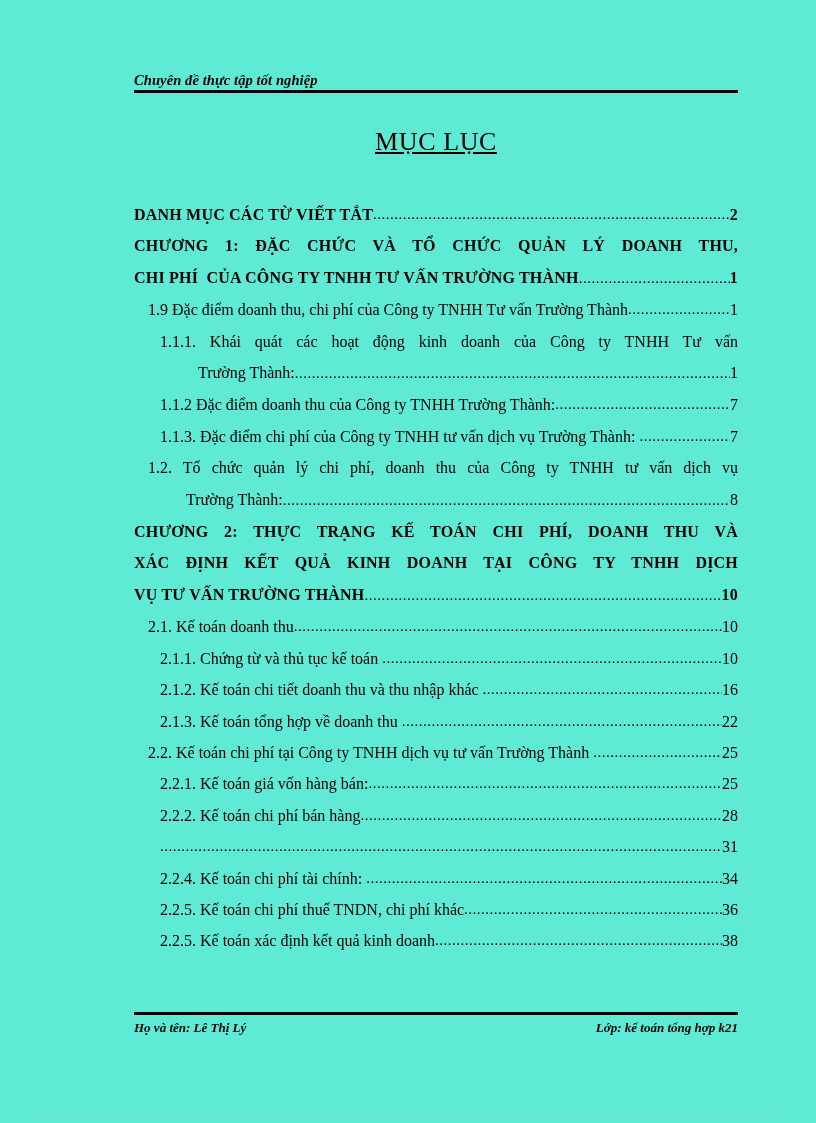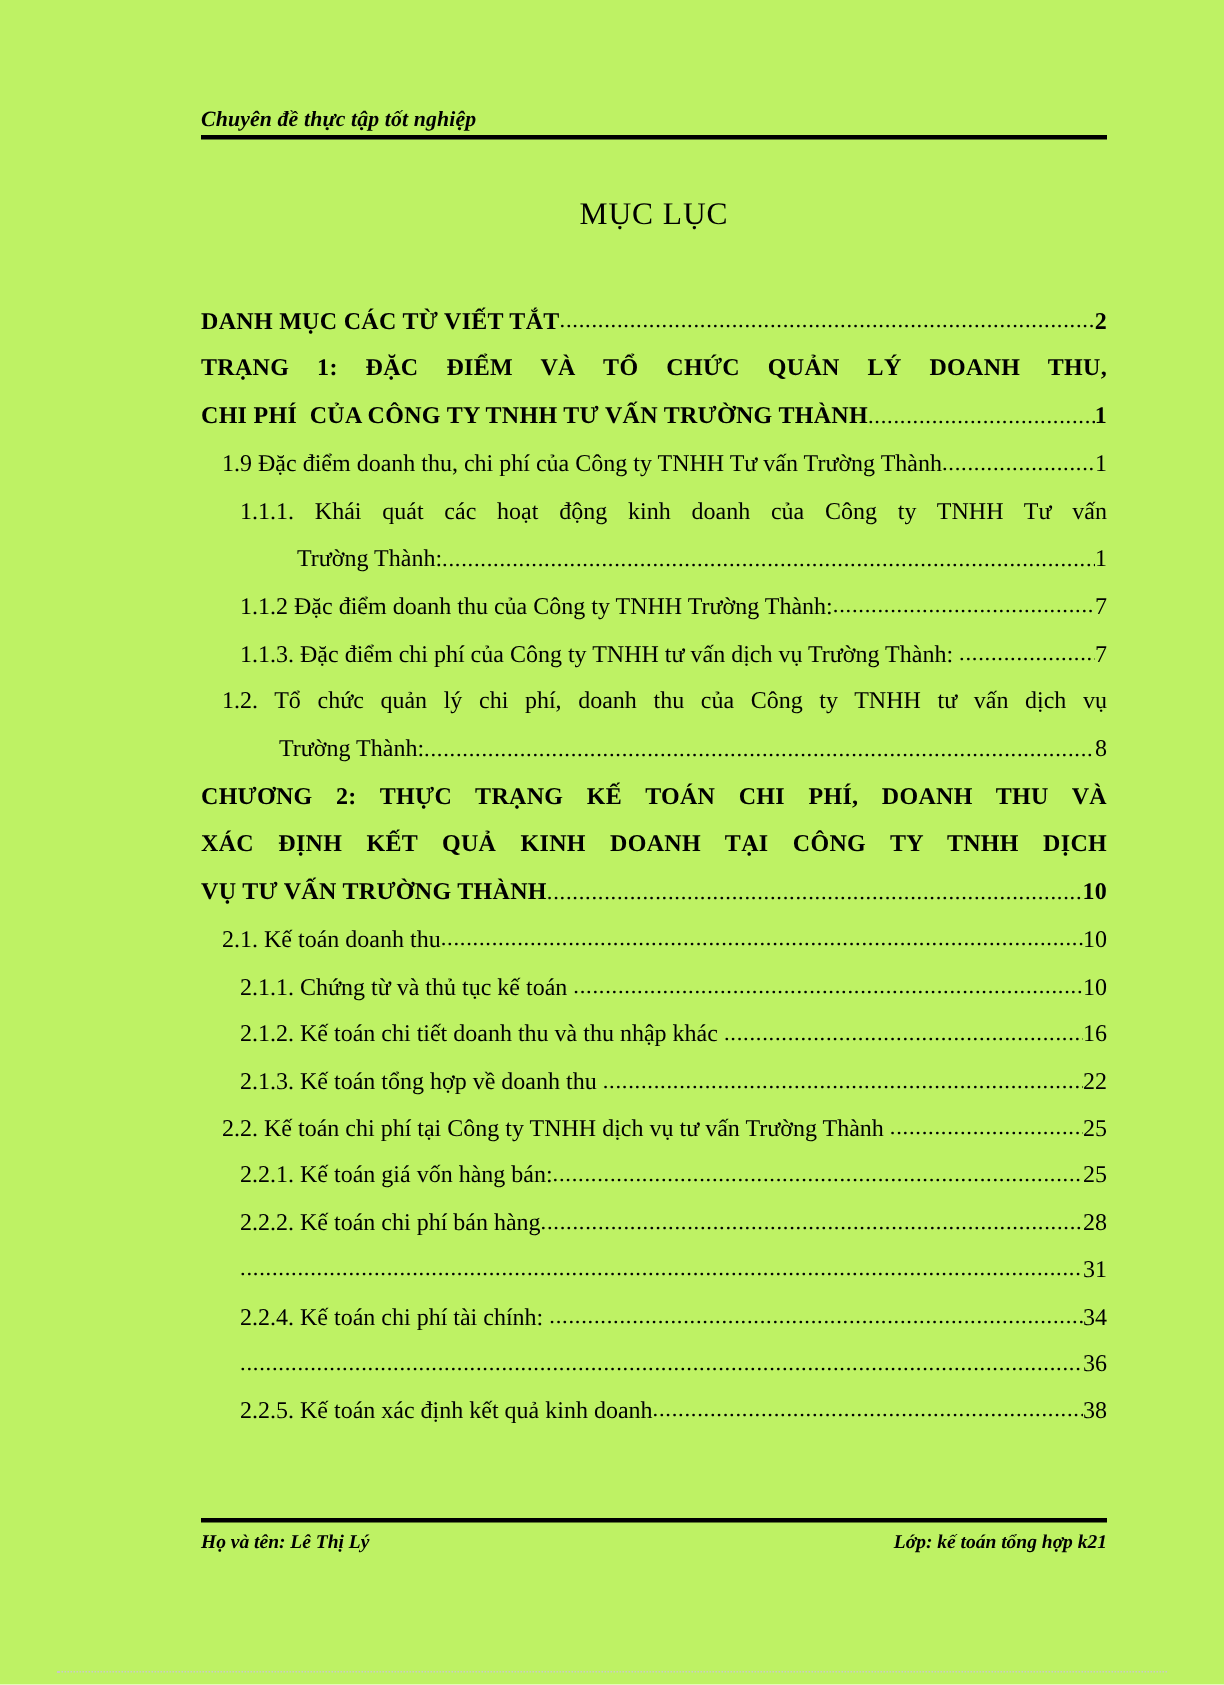--- a/index.html
+++ b/index.html
@@ -10,21 +10,21 @@
   }
   body {
     font-family: "Liberation Serif", "DejaVu Serif", serif;
     color: #000000;
   }
   .page {
     position: relative;
     width: 816px;
     height: 1123px;
     margin: 0 auto;
-    background: #bef264;
+    background: #5eead4;
     overflow: hidden;
     box-sizing: border-box;
   }
 
   
   .header {
     position: absolute;
     left: 134px;
     top: 72px;
     width: 604px;
@@ -45,24 +45,25 @@
     width: 604px;
   }
 
   
   .doc-title {
     position: absolute;
     left: 134px;
     top: 128px;
     width: 604px;
     text-align: center;
-    font-size: 21px;
+    font-size: 26px;
     line-height: 28px;
     letter-spacing: 0.6px;
     font-weight: normal;
+    text-decoration: underline;
   }
 
   
   .toc {
     position: absolute;
     left: 134px;
     top: 199px;
     width: 604px;
   }
 
@@ -182,21 +183,21 @@
 
     <div class="toc-entry lvl1 bold">
       <div class="line">
         <span class="label">DANH MỤC CÁC TỪ VIẾT TẮT</span>
         <span class="leader"></span>
         <span class="page-no">2</span>
       </div>
     </div>
 
     <div class="toc-entry lvl1 bold">
-      <div class="just">TRẠNG   1: ĐẶC ĐIỂM VÀ  TỔ  CHỨC  QUẢN  LÝ  DOANH  THU,</div>
+      <div class="just">CHƯƠNG   1: ĐẶC CHỨC VÀ  TỔ  CHỨC  QUẢN  LÝ  DOANH  THU,</div>
       <div class="wrapline">
         <span class="label">CHI PHÍ  CỦA CÔNG TY TNHH TƯ VẤN TRƯỜNG THÀNH</span>
         <span class="leader"></span>
         <span class="page-no">1</span>
       </div>
     </div>
 
     <div class="toc-entry lvl2 plain">
       <div class="line">
         <span class="label">1.9 Đặc điểm doanh thu, chi phí của Công ty TNHH Tư vấn Trường Thành</span>
@@ -315,20 +316,21 @@
     <div class="toc-entry lvl3 plain">
       <div class="line">
         <span class="label">2.2.4. Kế toán chi phí tài chính: </span>
         <span class="leader"></span>
         <span class="page-no">34</span>
       </div>
     </div>
 
     <div class="toc-entry lvl3 plain">
       <div class="line">
+        <span class="label">2.2.5. Kế toán chi phí thuế TNDN, chi phí khác</span>
         <span class="leader"></span>
         <span class="page-no">36</span>
       </div>
     </div>
 
     <div class="toc-entry lvl3 plain">
       <div class="line">
         <span class="label">2.2.5. Kế toán xác định kết quả kinh doanh</span>
         <span class="leader"></span>
         <span class="page-no">38</span>

